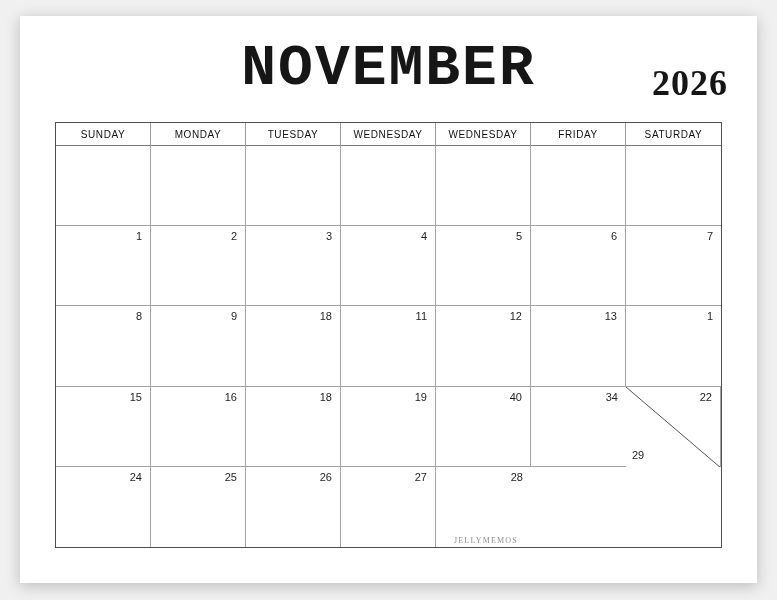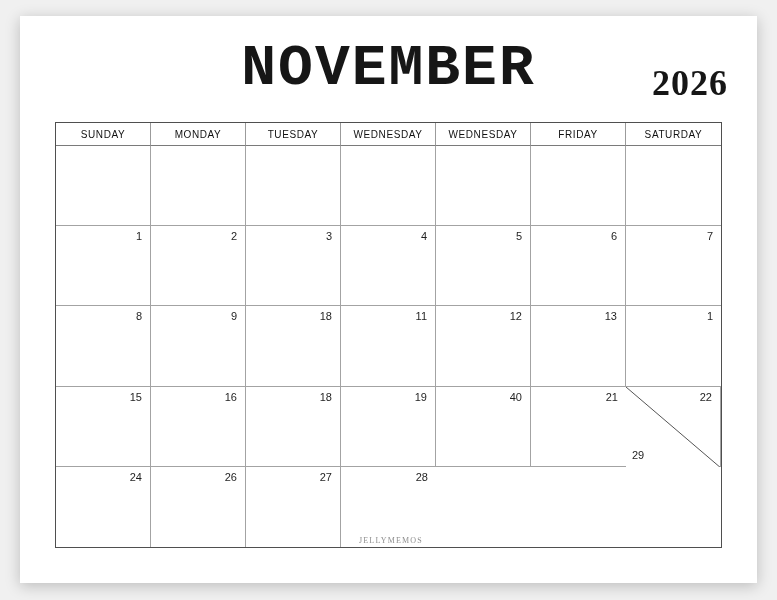--- a/index.html
+++ b/index.html
@@ -209,34 +209,37 @@
     <div class="cell">
         <span class="num">18</span>
       </div>
     <div class="cell">
         <span class="num">19</span>
       </div>
     <div class="cell">
         <span class="num">40</span>
       </div>
     <div class="cell last-col">
-        <span class="num">21</span>
+        <span class="num">34</span>
       </div>
 
     <div class="cell last-row">
       <svg class="diag" viewBox="0 0 100 100" preserveAspectRatio="none">
           <line x1="0" y1="0" x2="100" y2="100" stroke="#555555" stroke-width="1" vector-effect="non-scaling-stroke"></line>
         </svg>
       <span class="num">22</span>
       <span class="num-overflow">29</span>
     </div>
     <div class="cell last-row">
         <span class="num">24</span>
       </div>
     <div class="cell last-row">
+        <span class="num">25</span>
+      </div>
+    <div class="cell last-row">
         <span class="num">26</span>
       </div>
     <div class="cell last-row">
         <span class="num">27</span>
       </div>
     <div class="cell last-col last-row">
       <span class="num">28</span>
       <span class="watermark">JELLYMEMOS</span>
     </div>
 

